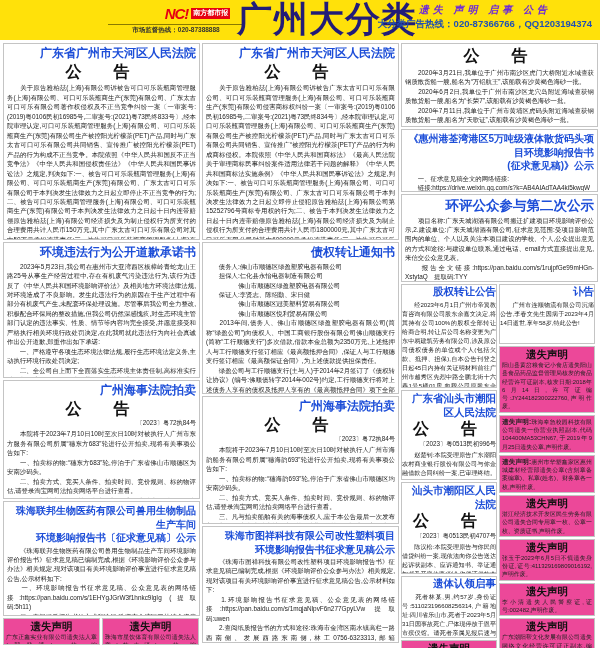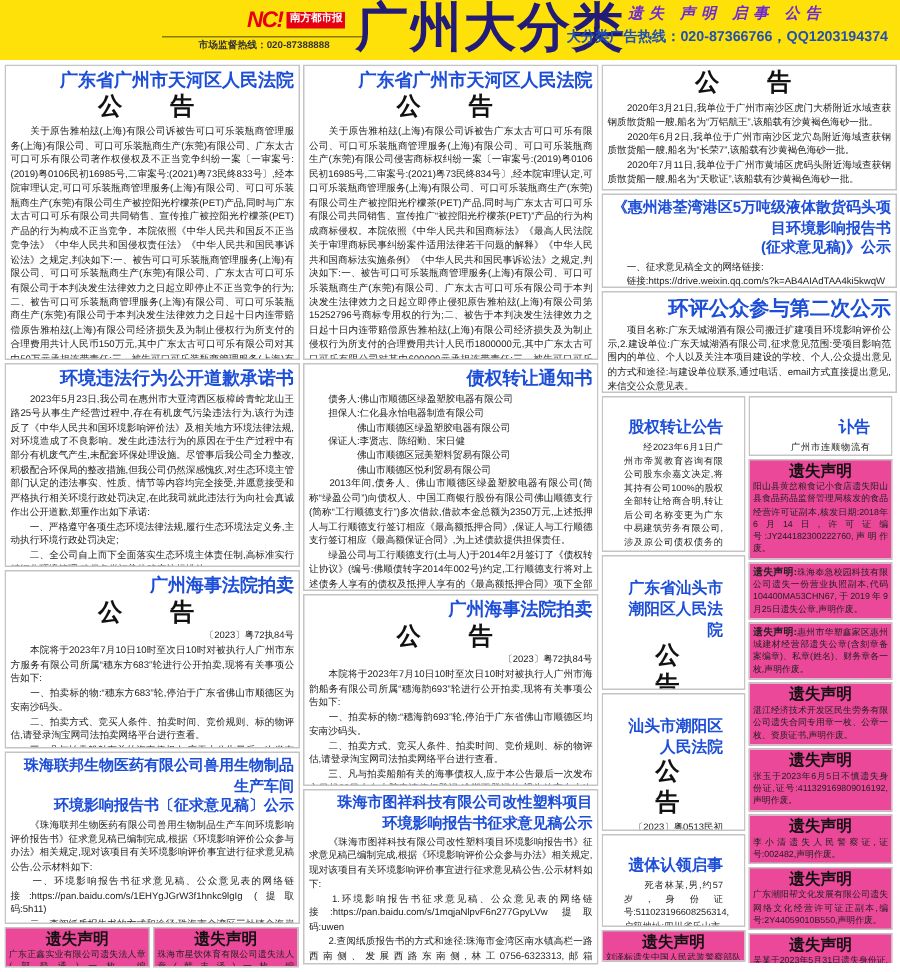--- a/index.html
+++ b/index.html
@@ -33,21 +33,21 @@
   .tbody{font-size:6.4px;line-height:1.48;text-align:justify;white-space:pre-line;color:#222;margin:1px 0;}
   
   .loss-row{display:flex;gap:2px;overflow:hidden;}
   .loss{border:1px solid #c4c4c4;padding:1px 2px;overflow:hidden;box-sizing:border-box;background:#ec4899;}
   .loss-title{text-align:center;font-weight:bold;font-size:10.5px;line-height:1.25;color:#111;}
   .loss-body{font-size:5.9px;line-height:1.4;text-align:justify;color:#222;}
   .loss-inline-title{font-weight:bold;font-size:6.6px;}
   
   .subrow{display:flex;gap:2px;height:378px;overflow:hidden;}
   .subcol{width:96px;flex:0 0 96px;overflow:hidden;}
-  .subcol .sec{padding:14px;}
+  .subcol .sec{padding:0;}
   .subcol .sec-title{font-size:10.5px;}
   .subcol .tbody{font-size:6.1px;}
 </style>
 </head>
 <body>
 
 <div class="masthead">
   <div class="mast-left">
     <div class="logo-row">
       <span class="logo-nc">NC!</span>
@@ -179,21 +179,21 @@
 
     </div>
     <div class="sec" style="height:63px">
       <div class="sec-title small" style="white-space:pre-line">《惠州港荃湾港区5万吨级液体散货码头项目环境影响报告书
 (征求意见稿)》公示</div>
       <div class="tbody">　　一、征求意见稿全文的网络链接:
 　　链接:https://drive.weixin.qq.com/s?k=AB4AIAdTAA4ki5kwqW
 　　二、查阅纸质报告书的方式和途径;联系建设单位联系人:李工;电话:(0752-5599770),hpjct@hzport.com。
 　　三、公众提出意见的方式与途径;通过纸质邮递方式、电子稿网络发送邮件方式或直接送达建设单位等方式。</div>
     </div>
-    <div class="sec" style="height:68px">
+    <div class="sec" style="height:88px">
       <div class="sec-title big">环评公众参与第二次公示</div>
       <div class="tbody">　　项目名称:广东天城湖酒有限公司搬迁扩建项目环境影响评价公示,2.建设单位:广东天城湖酒有限公司,征求意见范围:受项目影响范围内的单位、个人以及关注本项目建设的学校、个人,公众提出意见的方式和途径:与建设单位联系,通过电话、email方式直接提出意见,来信交公众意见表。
 　　报告全文链接:https://pan.baidu.com/s/1rujpfGe99mHGn-XstytaQ　提取码:TYY
 　　建设单位联系人:李小姐
 　　联系电话:(0756-7799664)
 　　联系邮箱:270631564@qq.com
 　　地址:珠海市金湾区平沙镇建设工业区海星路323号2栋(厂房)</div>
     </div>
 
     <div class="subrow">
@@ -223,21 +223,21 @@
           <div class="tbody">　　死者林某,男,约57岁,身份证号:511023196608256314,户籍地址:四川省乐山市,死者于2023年5月31日因事故死亡,尸体现停放于恩平市殡仪馆。请死者亲属见报后速与我办联系辨认认领,逾期无人认领的,遗体将按无名尸体依法处理。联系人:冯先生、陈先生,联系电话:0750-7639668。</div>
 
         </div>
         <div class="loss" style="height:21px">
           <div class="loss-title">遗失声明</div>
           <div class="loss-body">刘泽标遗失中国人民武装警察部队警官证一批,编号1726633,声明作废。</div>
         </div>
       </div>
 
       <div class="subcol">
-        <div class="sec" style="height:40px">
+        <div class="sec" style="height:60px">
           <div class="sec-title">讣告</div>
           <div class="tbody">　　广州市连顺物流有限公司沉痛公告,李春文先生因病于2023年4月14日逝世,享年58岁,特此公告!</div>
 
         </div>
 
         <div class="loss" style="margin-bottom:2px">
           <div class="loss-title">遗失声明</div>
           <div class="loss-body">阳山县黄岔粮食记小食店遗失阳山县食品药品监督管理局核发的食品经营许可证副本,核发日期:2018年6月14日,许可证编号:JY244182300222760,声明作废。</div>
         </div>
         <div class="loss" style="margin-bottom:2px">

